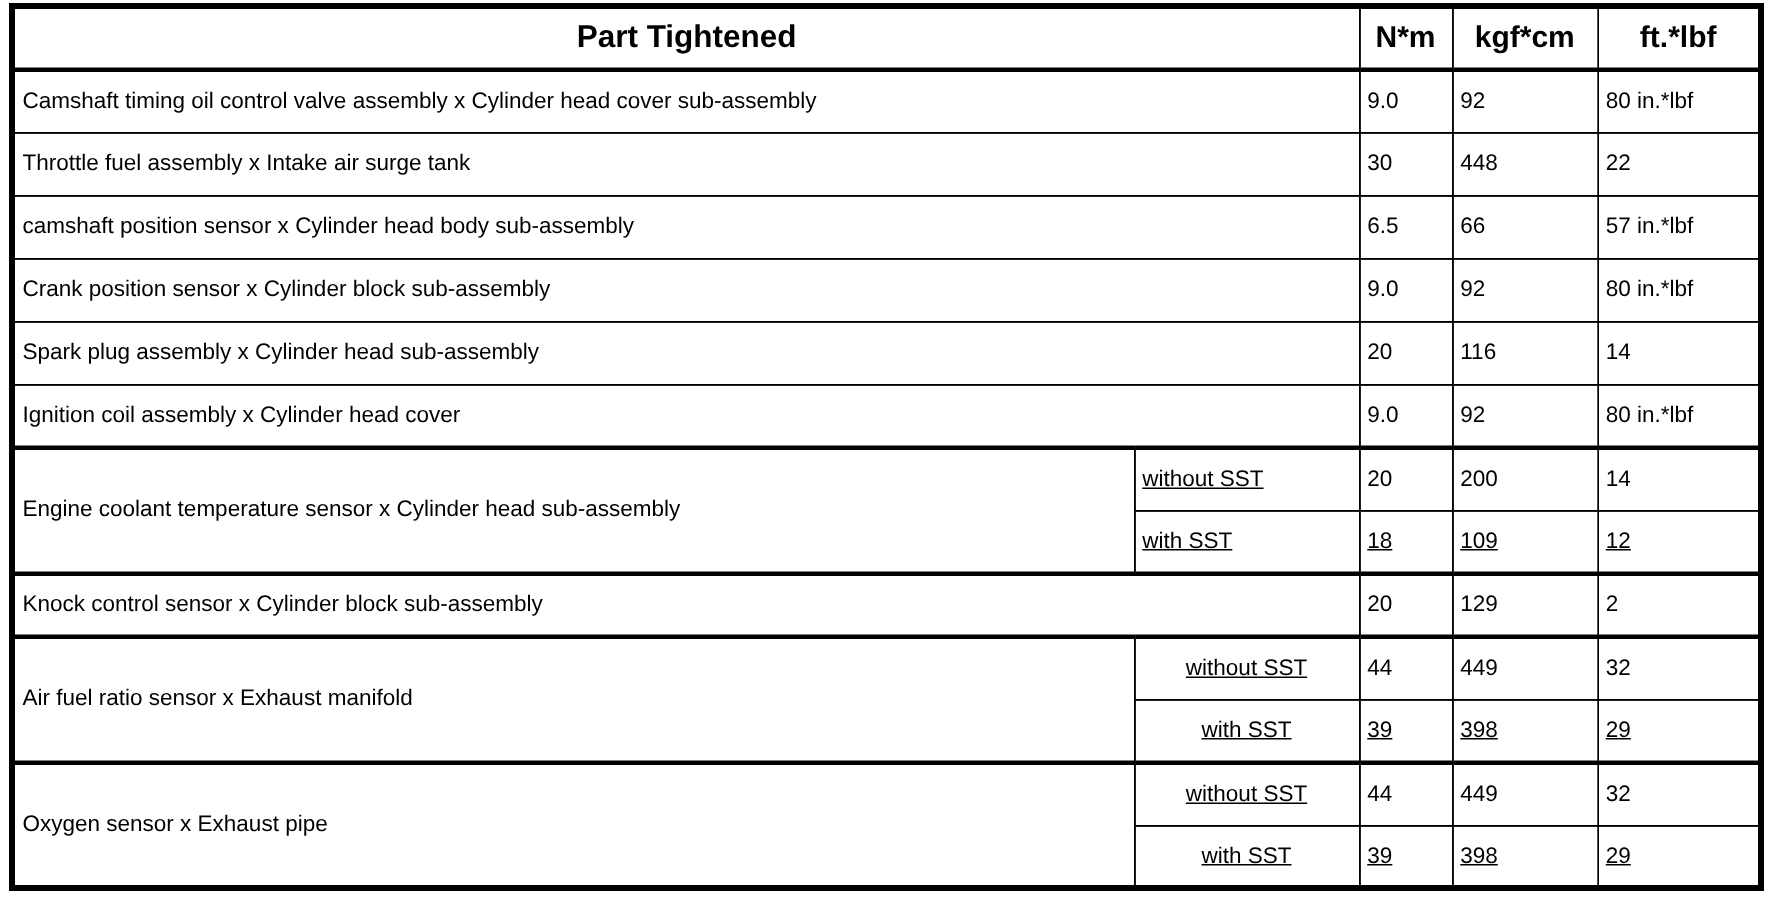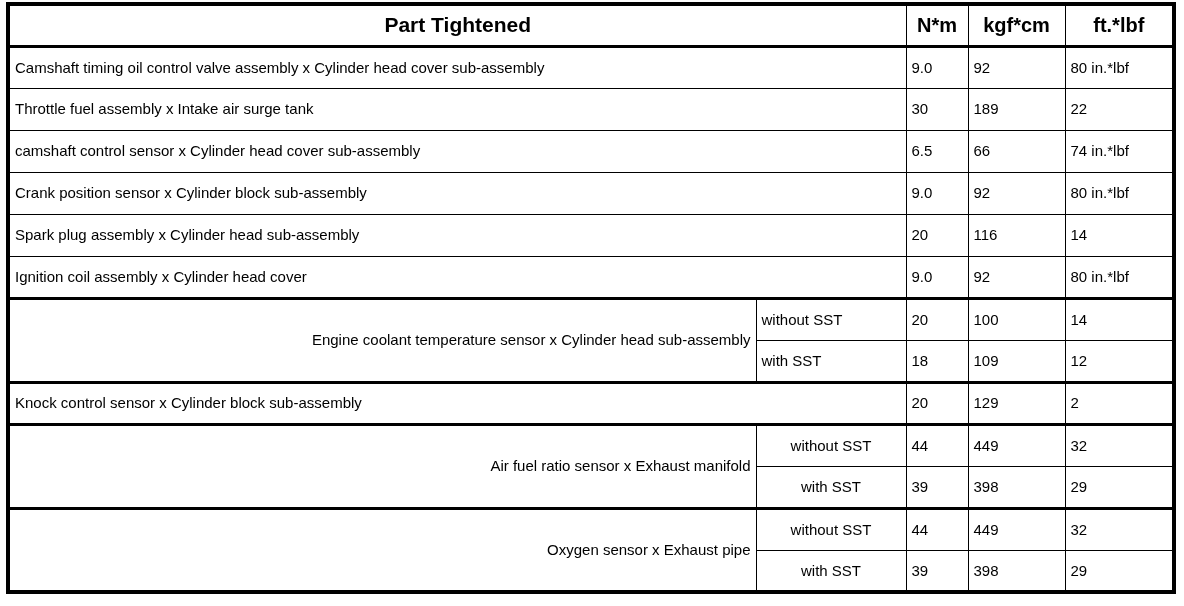--- a/index.html
+++ b/index.html
@@ -89,26 +89,27 @@
     text-align: center;
     font-size: 19.5px;
   }
 
   
   tr.group-top > td,
   tr.group-top > th { border-top: 3px solid #000000; }
 
   td.part-merged {
     vertical-align: middle;
-    text-align: right;
+    text-align: left;
   }
 
   
   td.sst, td.sst-center, tr.subrow td.num {
     border-width: 1px;
+    text-decoration: underline;
   }
 </style>
 </head>
 <body>
 
 <div class="sheet">
 
   <table class="torque">
     <colgroup>
       <col class="c-part">
@@ -132,29 +133,29 @@
       <tr class="datarow group-top">
         <td class="part" colspan="2">Camshaft timing oil control valve assembly x Cylinder head cover sub-assembly</td>
         <td class="num">9.0</td>
         <td class="num">92</td>
         <td class="num">80 in.*lbf</td>
       </tr>
 
       <tr class="datarow">
         <td class="part" colspan="2">Throttle fuel assembly x Intake air surge tank</td>
         <td class="num">30</td>
-        <td class="num">189</td>
+        <td class="num">448</td>
         <td class="num">22</td>
       </tr>
 
       <tr class="datarow">
-        <td class="part" colspan="2">camshaft control sensor x Cylinder head cover sub-assembly</td>
+        <td class="part" colspan="2">camshaft position sensor x Cylinder head body sub-assembly</td>
         <td class="num">6.5</td>
         <td class="num">66</td>
-        <td class="num">74 in.*lbf</td>
+        <td class="num">57 in.*lbf</td>
       </tr>
 
       <tr class="datarow">
         <td class="part" colspan="2">Crank position sensor x Cylinder block sub-assembly</td>
         <td class="num">9.0</td>
         <td class="num">92</td>
         <td class="num">80 in.*lbf</td>
       </tr>
 
       <tr class="datarow">
@@ -168,21 +169,21 @@
         <td class="part" colspan="2">Ignition coil assembly x Cylinder head cover</td>
         <td class="num">9.0</td>
         <td class="num">92</td>
         <td class="num">80 in.*lbf</td>
       </tr>
 
       <tr class="datarow group-top">
         <td class="part part-merged" rowspan="2">Engine coolant temperature sensor x Cylinder head sub-assembly</td>
         <td class="sst">without SST</td>
         <td class="num">20</td>
-        <td class="num">100</td>
+        <td class="num">200</td>
         <td class="num">14</td>
       </tr>
       <tr class="datarow subrow">
         <td class="sst">with SST</td>
         <td class="num">18</td>
         <td class="num">109</td>
         <td class="num">12</td>
       </tr>
 
       <tr class="datarow group-top">

